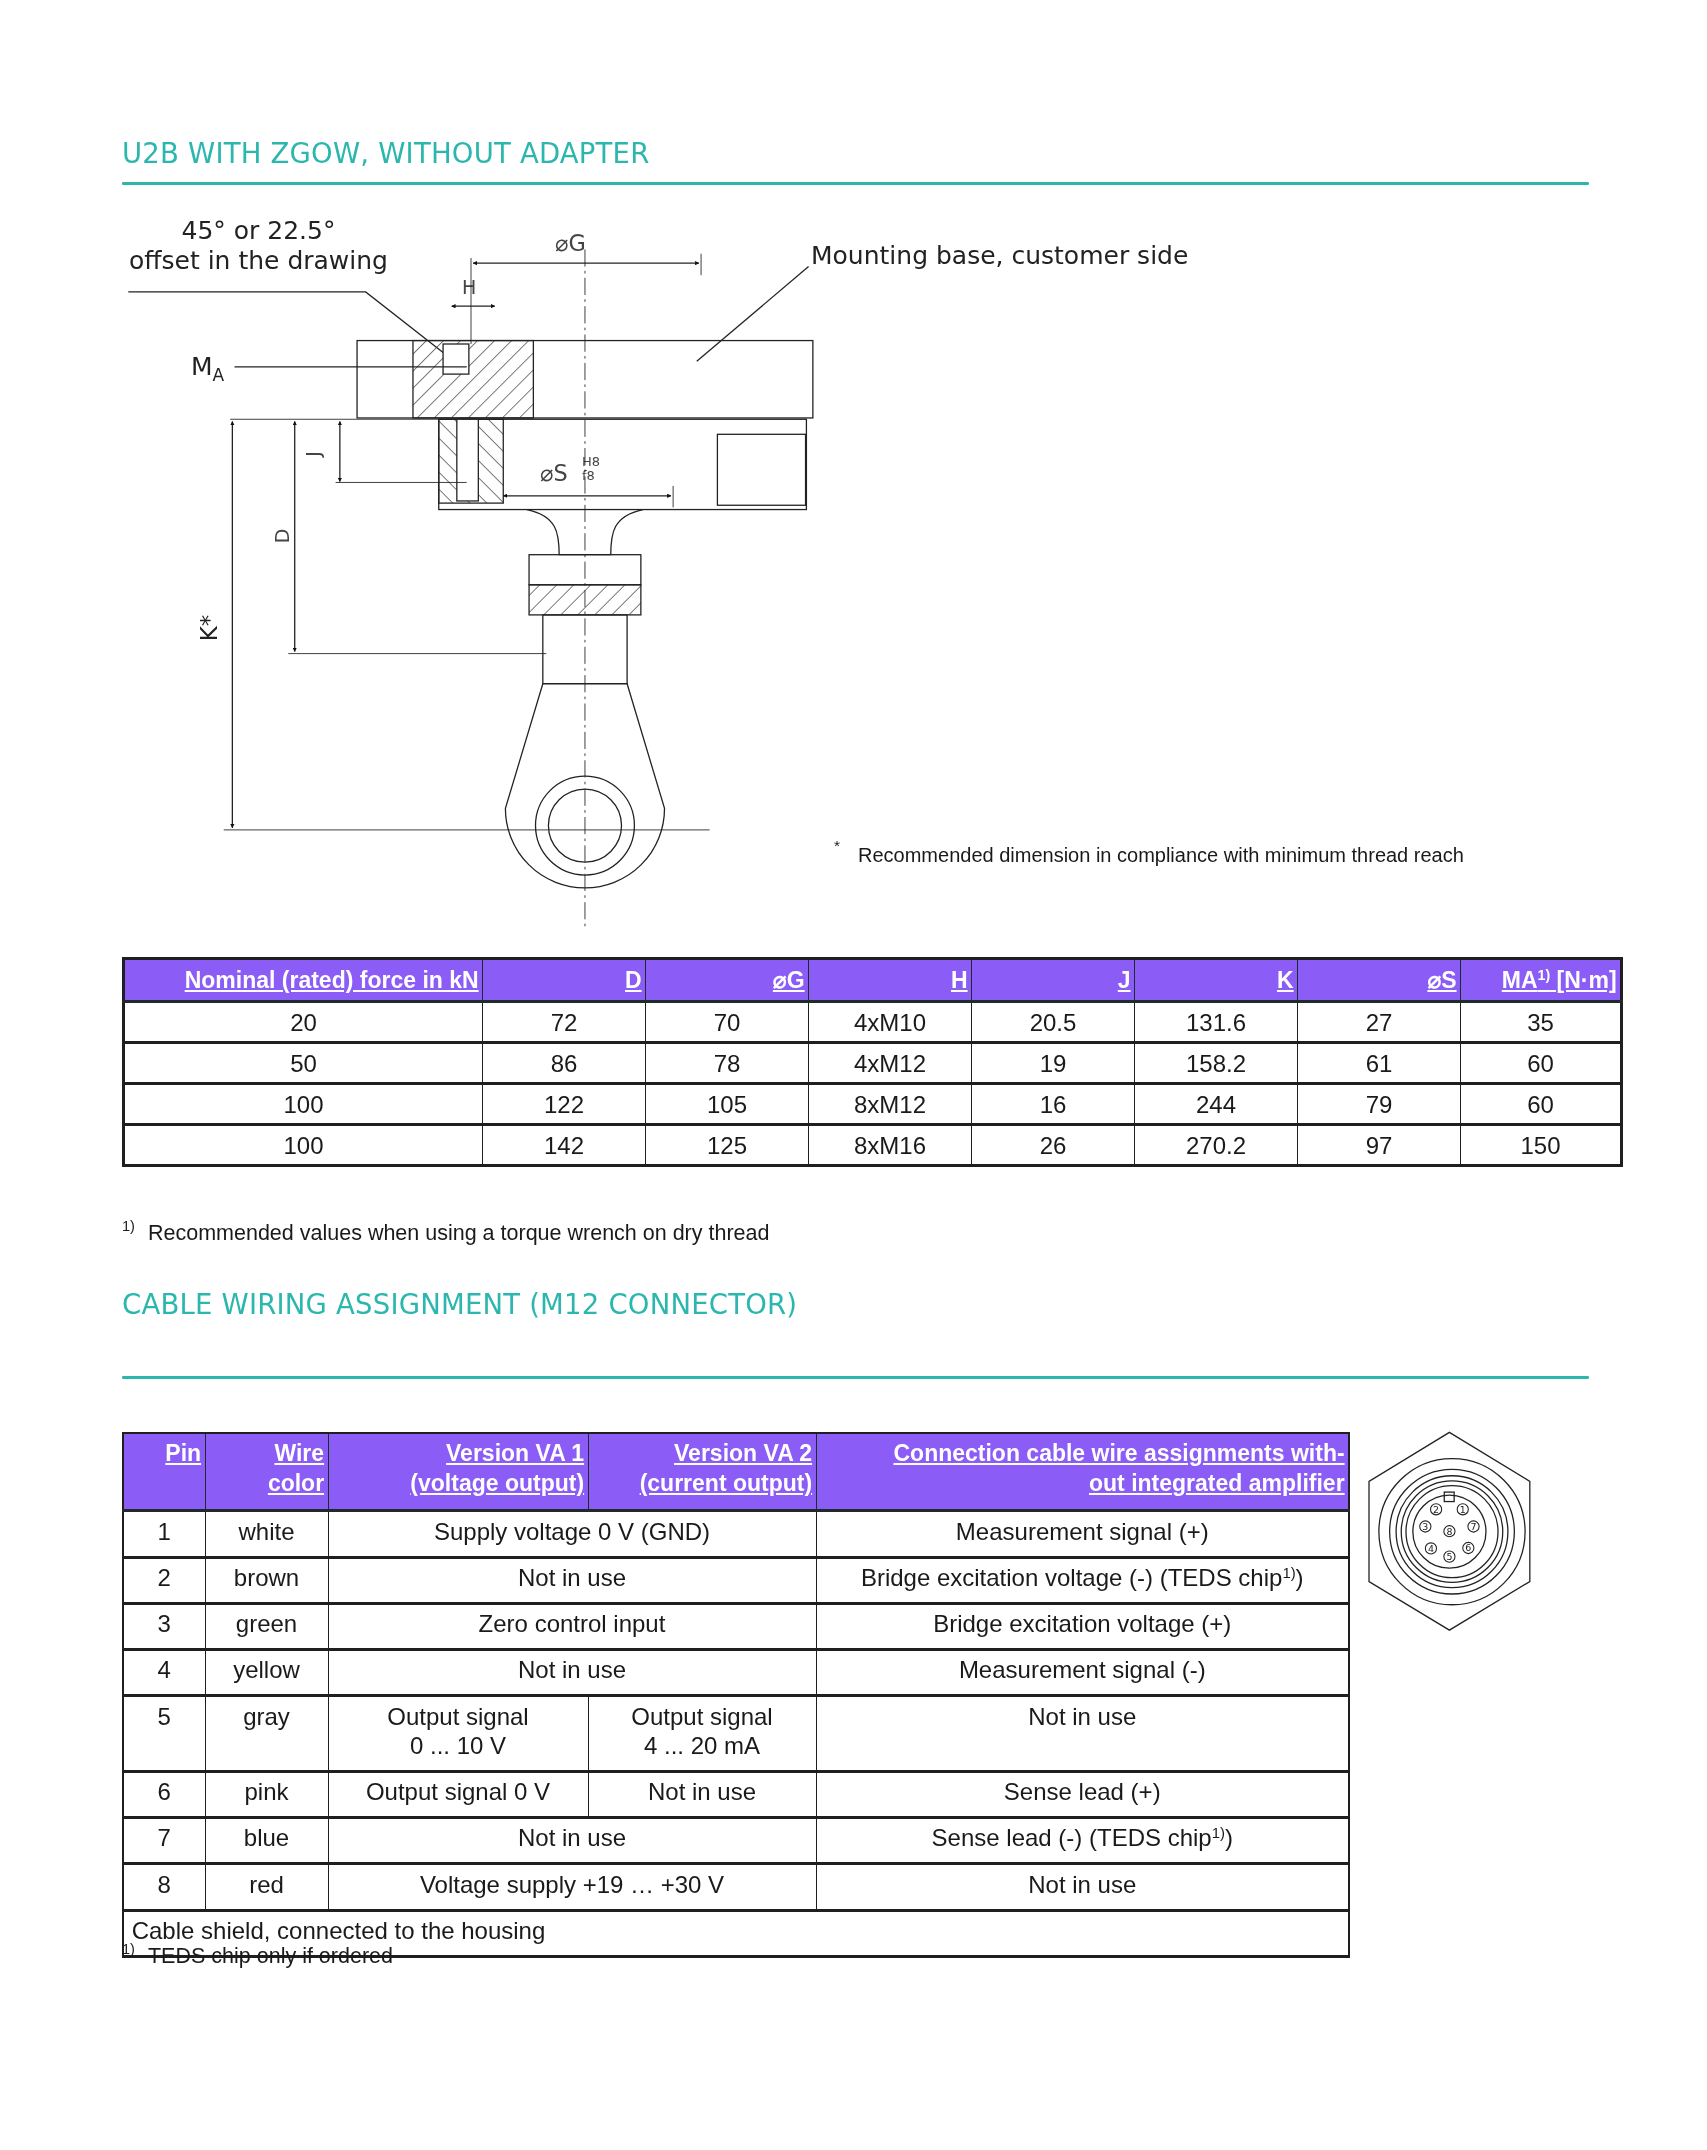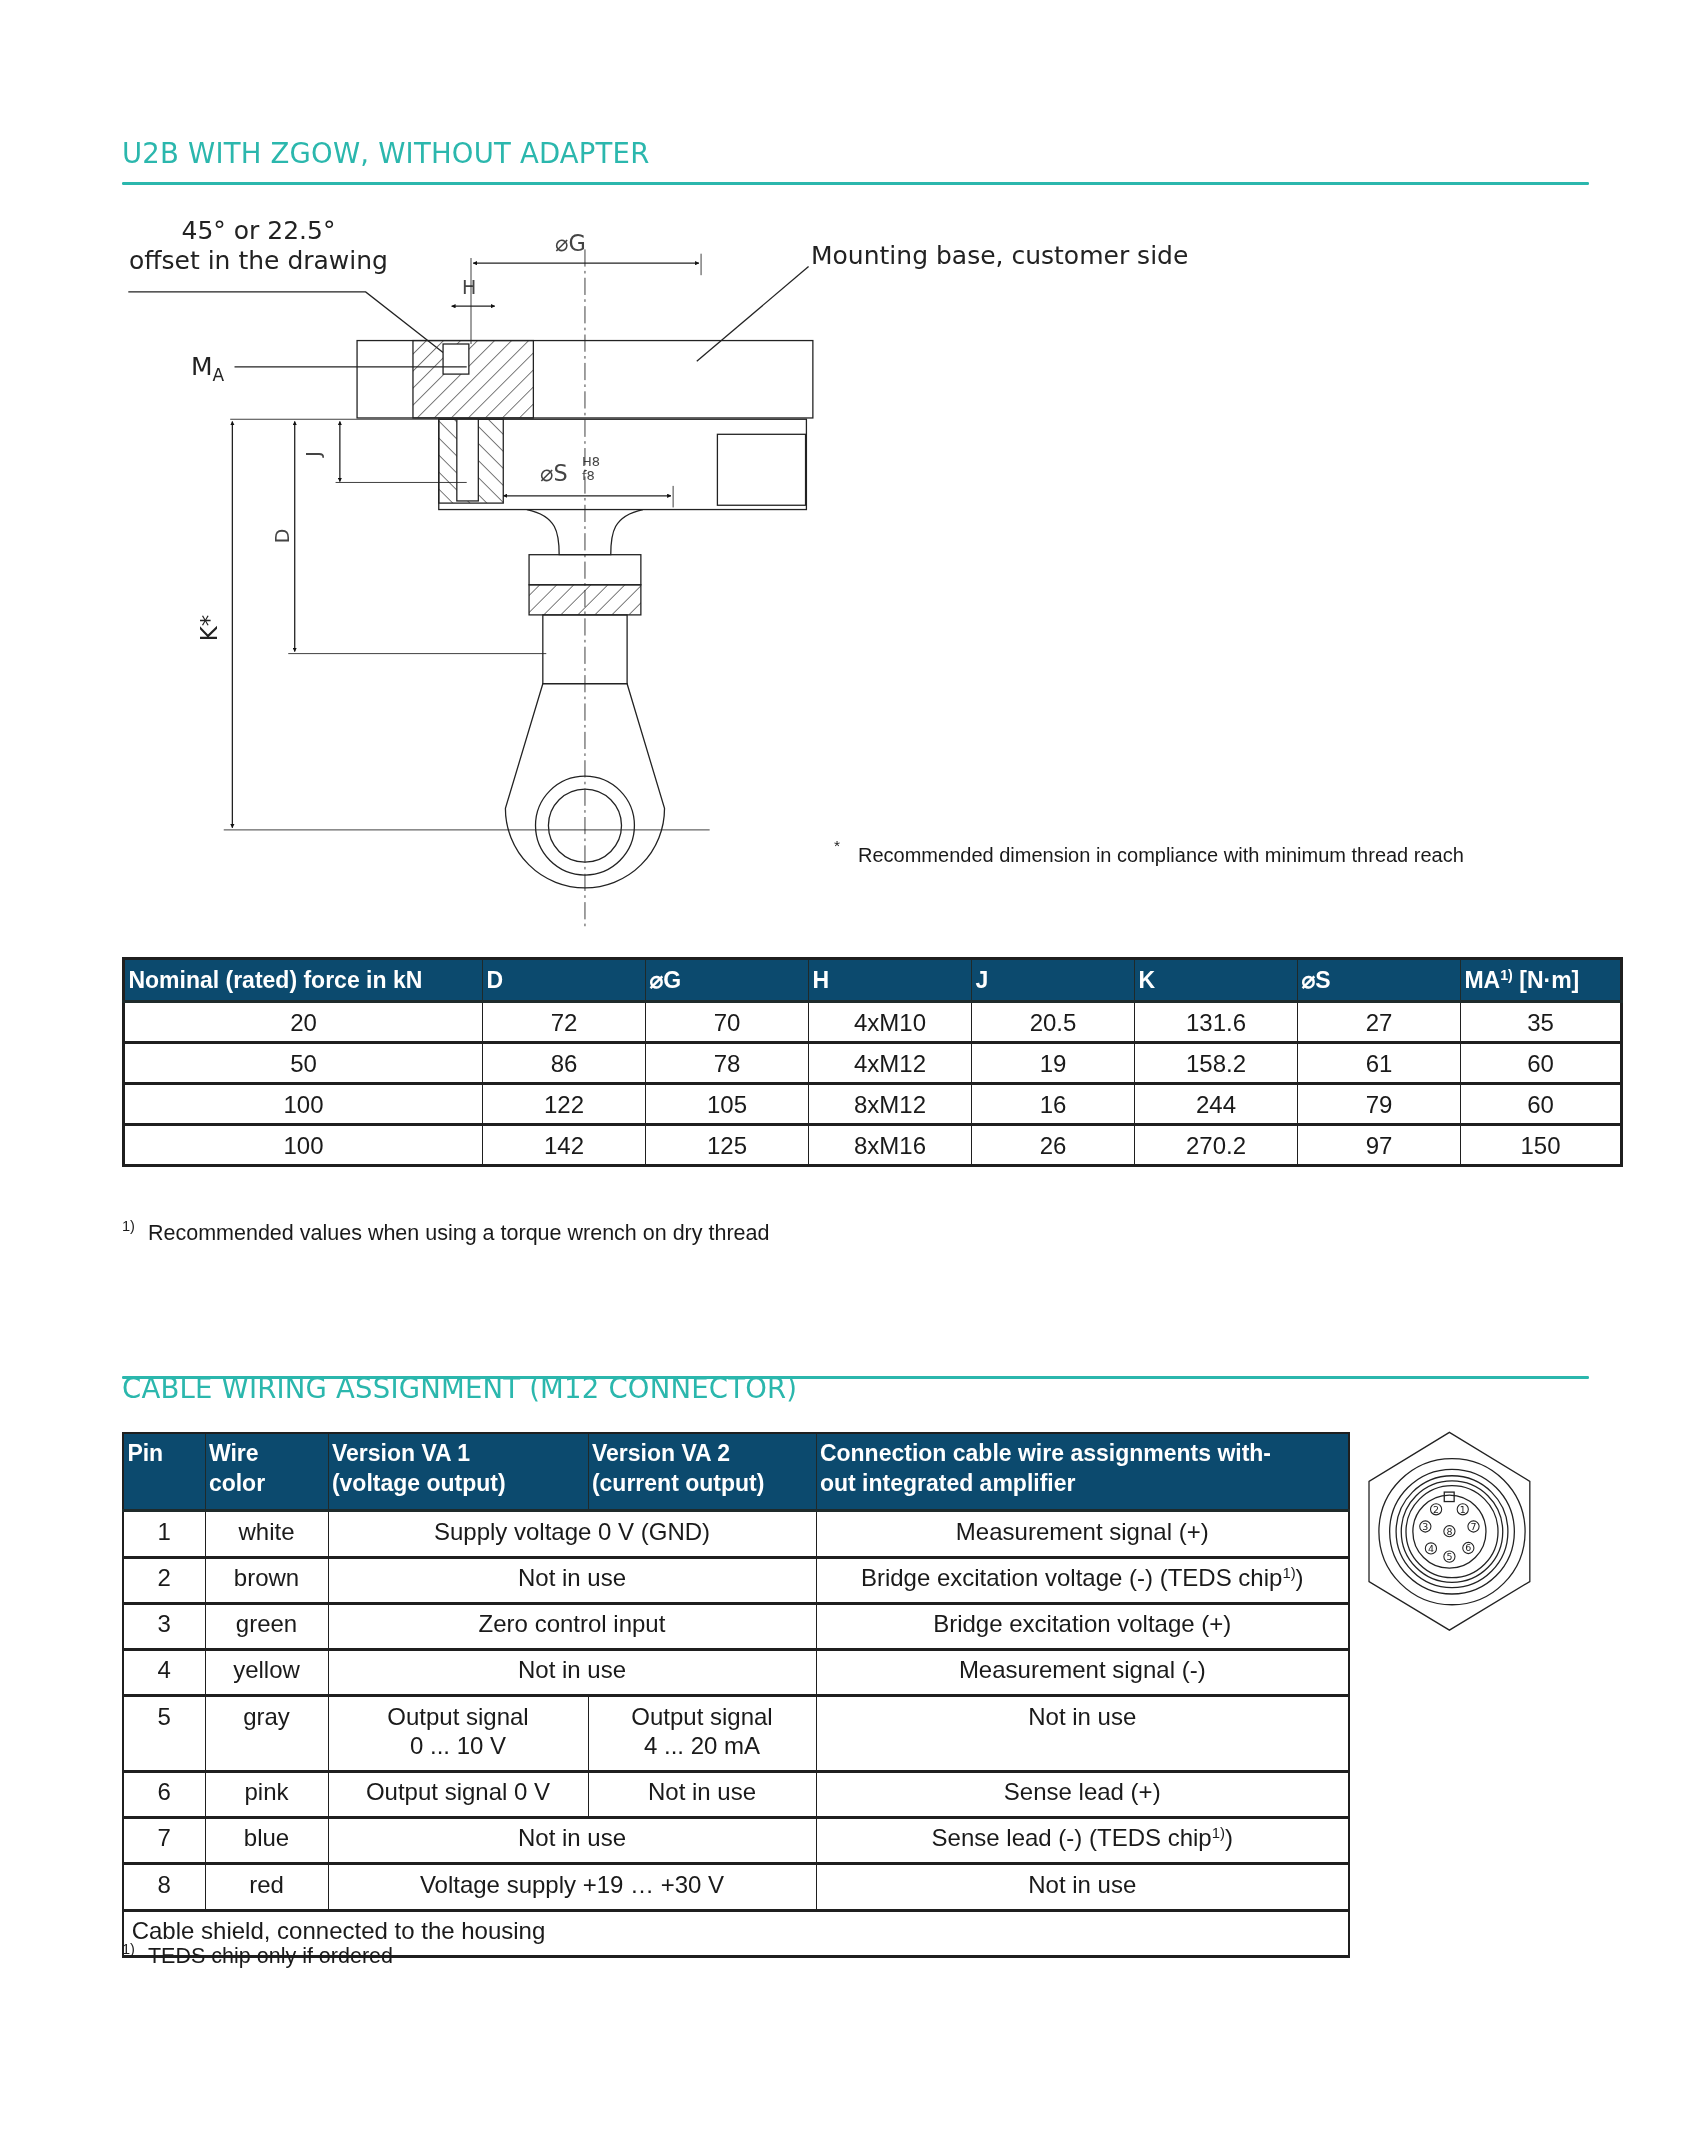--- a/index.html
+++ b/index.html
@@ -3,22 +3,22 @@
 <meta charset="utf-8">
 <style>
   html, body { margin:0; padding:0; background:#ffffff; }
   body { width:1707px; height:2414px; position:relative; overflow:hidden;
          font-family:"Liberation Sans", sans-serif; color:#1a1a1a; }
   .abs { position:absolute; }
   .h-section { position:absolute; left:122px; color:#2bb7ad; font-family:"DejaVu Sans", sans-serif;
                font-weight:normal; font-size:27.5px; letter-spacing:0.2px; white-space:nowrap; }
   .h-rule { position:absolute; left:122px; height:3px; background:#2bb7ad; border-radius:1.3px; }
   table { border-collapse:collapse; position:absolute; table-layout:fixed; }
-  th { background:#0c4a6e; color:#ffffff; font-weight:bold; font-size:23px; text-align:left;
-       border:1.3px solid #1f2a2a; padding:0 3.4px; line-height:30px; }
+  th { background:#8b5cf6; color:#ffffff; font-weight:bold; font-size:23px; text-align:right;
+       border:1.3px solid #1f2a2a; padding:0 3.4px; line-height:30px;text-decoration:underline; }
   td { font-size:24px; text-align:center; border:1.3px solid #1f1f1f; padding:0 4.3px; line-height:29px; }
   .t1 th { height:40px; border-bottom:3.9px solid #1f2a2a; }
   .t1 td { height:38px; border-bottom:3.9px solid #1f1f1f; }
   .t1 { border:3.4px solid #1f1f1f; }
   .t2 th { height:71px; border-bottom:3.9px solid #1f2a2a; vertical-align:top; padding-top:4.3px; }
   .t2 td { height:39px; border-bottom:3.9px solid #1f1f1f; vertical-align:top; padding-top:4.3px; }
   .t2 { border:2.6px solid #1f1f1f; }
   .t2 td.left { text-align:left; padding-left:7.7px; }
   sup { font-size:0.62em; vertical-align:0.55em; line-height:0; }
   .fn { position:absolute; left:122px; font-size:21.5px; white-space:nowrap; }
@@ -173,21 +173,21 @@
         <td>26</td>
         <td>270.2</td>
         <td>97</td>
         <td>150</td>
     </tr>
   </tbody>
 </table>
 
 <div class="fn" style="top:1221px;"><sup>1)</sup><span>Recommended values when using a torque wrench on dry thread</span></div>
 
-<div class="h-section" style="top:1372px;">CABLE WIRING ASSIGNMENT (M12 CONNECTOR)</div>
+<div class="h-section" style="top:1288px;">CABLE WIRING ASSIGNMENT (M12 CONNECTOR)</div>
 <div class="h-rule" style="top:1376px; width:1467px;"></div>
 
 <table class="t2" style="left:122px; top:1432px; width:1226px;">
   <colgroup>
     <col style="width:82px">
       <col style="width:123px">
       <col style="width:260px">
       <col style="width:228px">
       <col style="width:533px">
   </colgroup>

